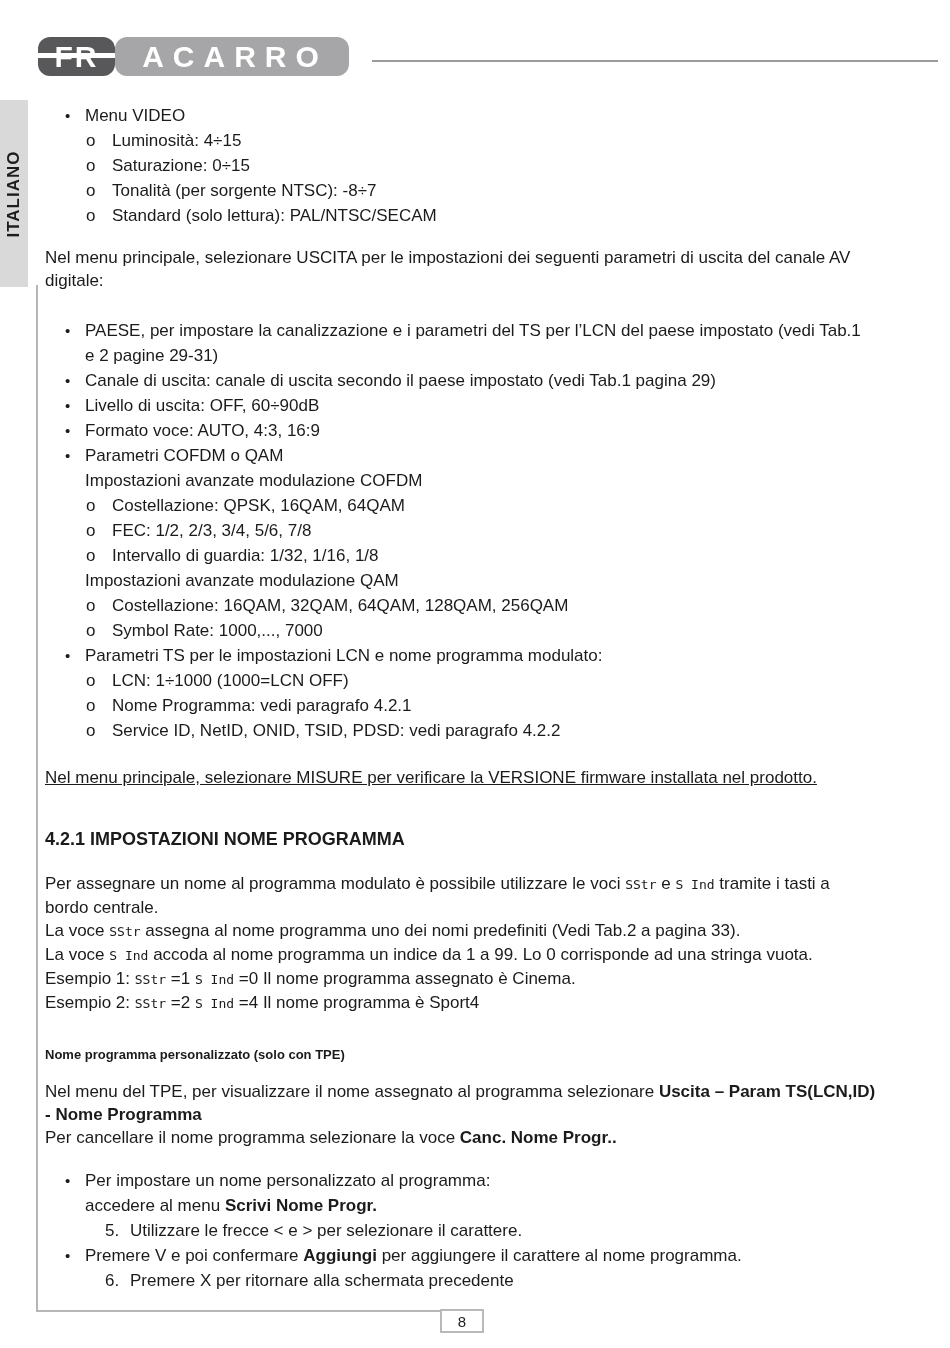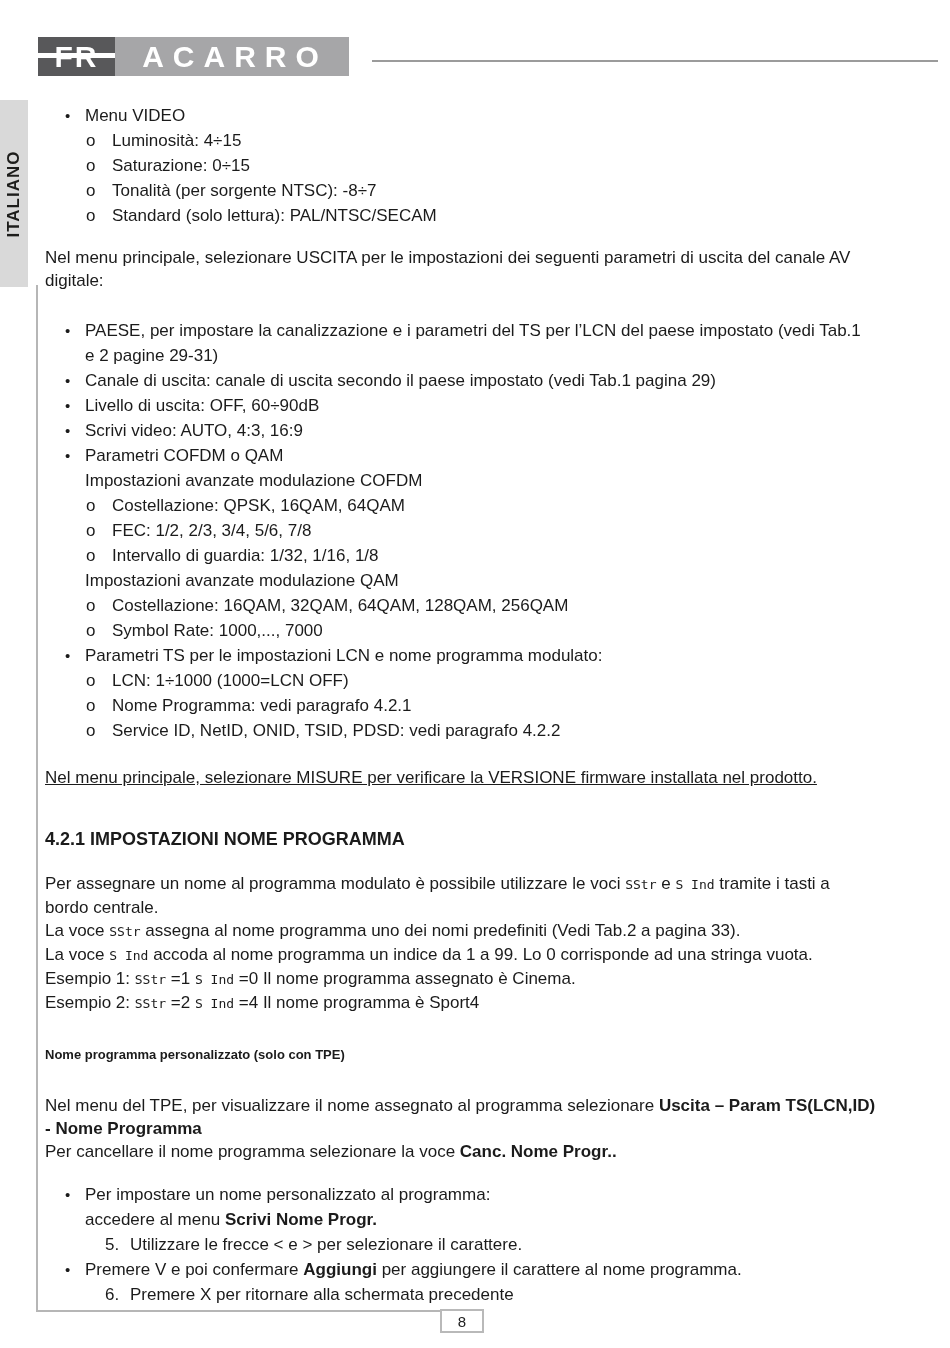--- a/index.html
+++ b/index.html
@@ -2,21 +2,21 @@
 <html style="--logo_dark_bg: #58585a; --logo_light_bg: #a6a6a8; --sidebar_bg: #d9d9d9; --rule: #9b9b9b; --text: #1b1b1b;"><head>
 <meta charset="utf-8">
 <style>
   html,body{margin:0;padding:0;background:#ffffff;}
   .page{
     position:relative;width:950px;height:1348px;background:#fff;overflow:hidden;
     font-family:"Liberation Sans",sans-serif;color:var(--text,#1b1b1b);
   }
   
   .logo{position:absolute;left:38px;top:37px;width:311px;height:39px;display:flex;}
-  .logo-seg{display:flex;align-items:center;justify-content:center;height:100%;position:relative;}
+  .logo-seg{display:flex;align-items:center;justify-content:center;height:100%;position:relative;border-radius:12px;}
   .logo-dark{width:77px;background:var(--logo_dark_bg,#58585a);}
   .logo-light{width:234px;background:var(--logo_light_bg,#a6a6a8);}
   .logo-seg span{
     color:#fff;font-weight:bold;font-size:30px;line-height:30px;letter-spacing:2px;
     font-family:"Liberation Sans",sans-serif;
   }
   .logo-light span{letter-spacing:9px;padding-left:6px;}
   .logo-strike{position:absolute;left:0;top:16px;width:77px;height:5px;background:#fff;}
   .header-rule{position:absolute;left:372px;top:60px;width:566px;height:2px;background:var(--rule,#9b9b9b);}
   
@@ -46,21 +46,21 @@
   .t-num{padding-left:60px;}     .t-num .marker{width:25px;}
   .t-line{padding-left:0;}
   .b{font-weight:bold;}
   .lcd{font-family:"DejaVu Sans Mono",monospace;font-size:13px;}
   .sec-intro{margin-top:18px;}
   .sec-uscita{margin-top:26px;}
   .sec-misure{margin-top:23px;text-decoration:underline;}
   .h421{margin-top:39px;font-size:18px;font-weight:bold;line-height:23px;}
   .sec-par421{margin-top:21px;}
   .h-custom{margin-top:28px;font-size:13px;font-weight:bold;line-height:23px;}
-  .sec-tpe{margin-top:28px;}
+  .sec-tpe{margin-top:14px;}
   .sec-steps{margin-top:19px;}
 </style>
 </head>
 <body>
 
 <div class="page">
 
   <div class="logo">
     <div class="logo-seg logo-dark">
       <span>FR</span>
@@ -127,21 +127,21 @@
         <div class="row t-bullet">
           <span class="marker">•</span>
           <span class="txt">Canale di uscita: canale di uscita secondo il paese impostato (vedi Tab.1 pagina 29)</span>
         </div>
         <div class="row t-bullet">
           <span class="marker">•</span>
           <span class="txt">Livello di uscita: OFF, 60÷90dB</span>
         </div>
         <div class="row t-bullet">
           <span class="marker">•</span>
-          <span class="txt">Scrivi video: AUTO, 4:3, 16:9</span>
+          <span class="txt">Formato voce: AUTO, 4:3, 16:9</span>
         </div>
         <div class="row t-bullet">
           <span class="marker">•</span>
           <span class="txt">Parametri COFDM o QAM</span>
         </div>
         <div class="row t-plain">
           <span class="marker"></span>
           <span class="txt">Impostazioni avanzate modulazione COFDM</span>
         </div>
         <div class="row t-sub">

